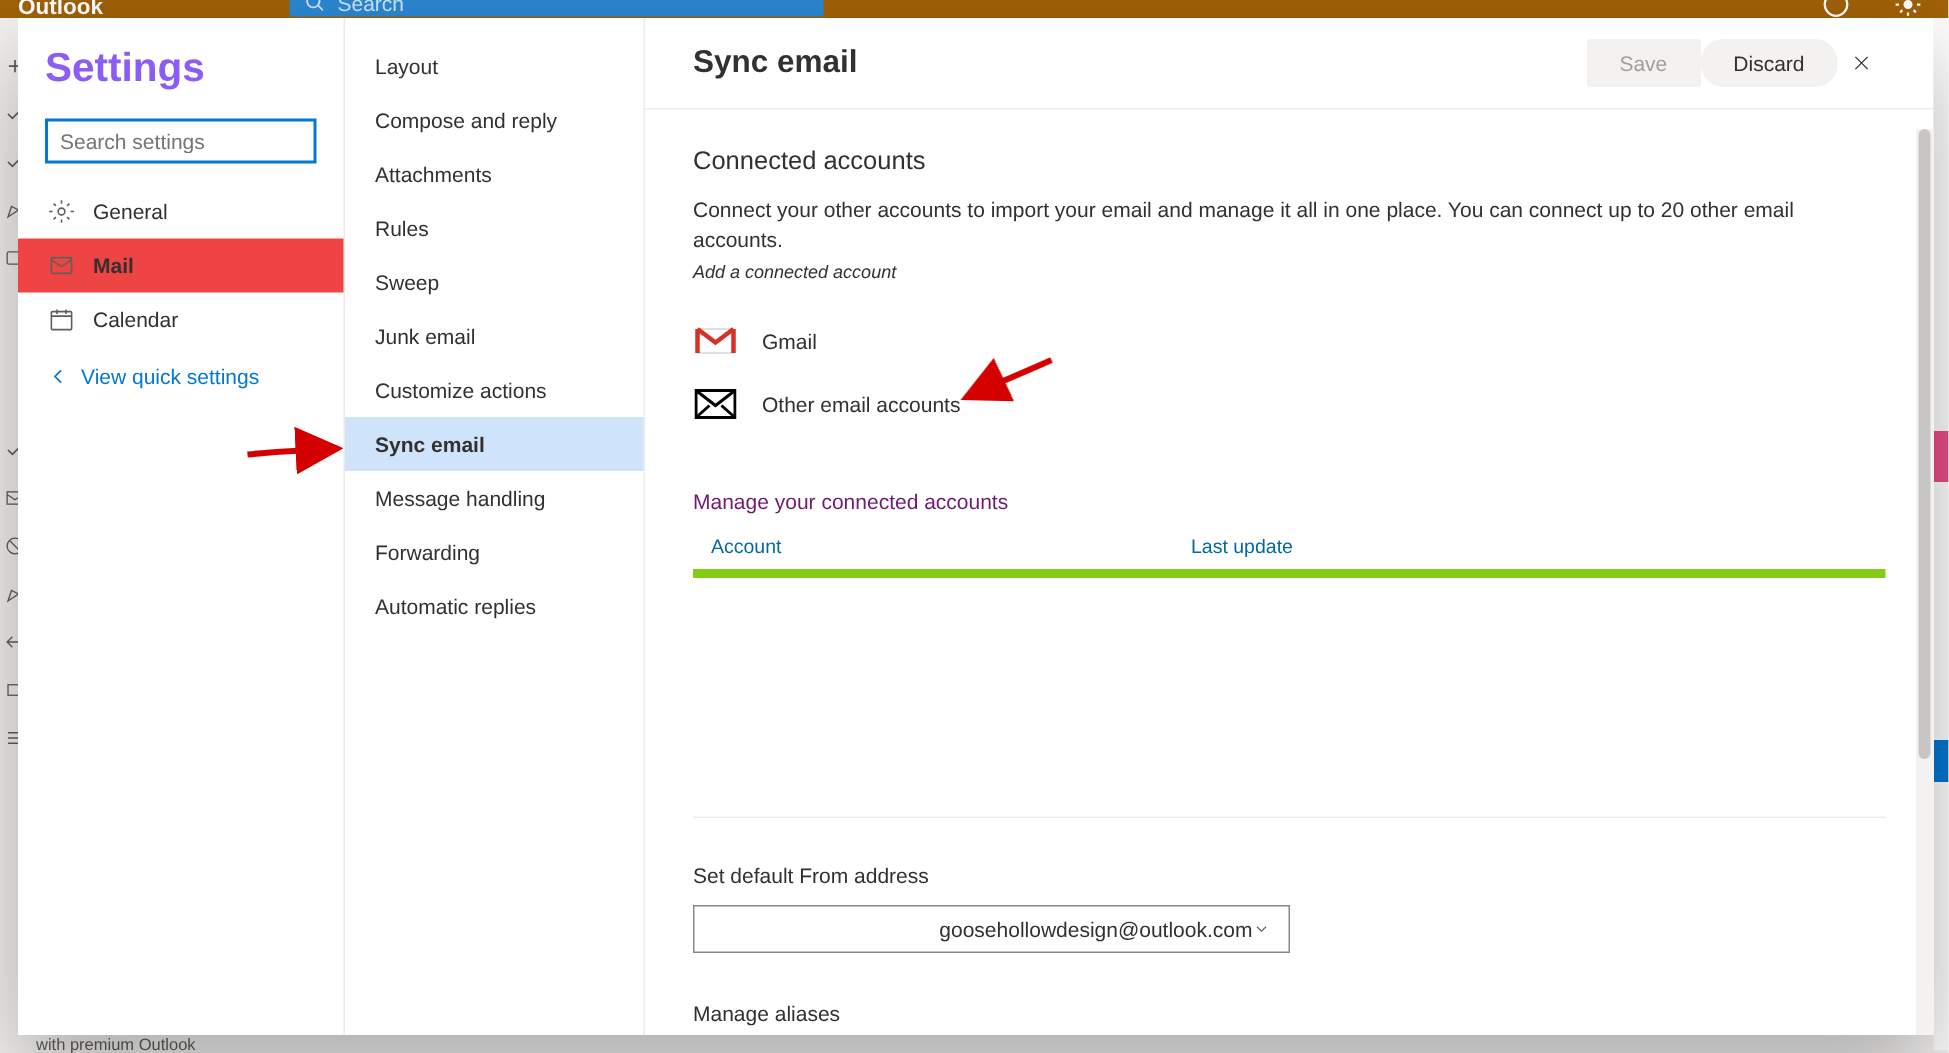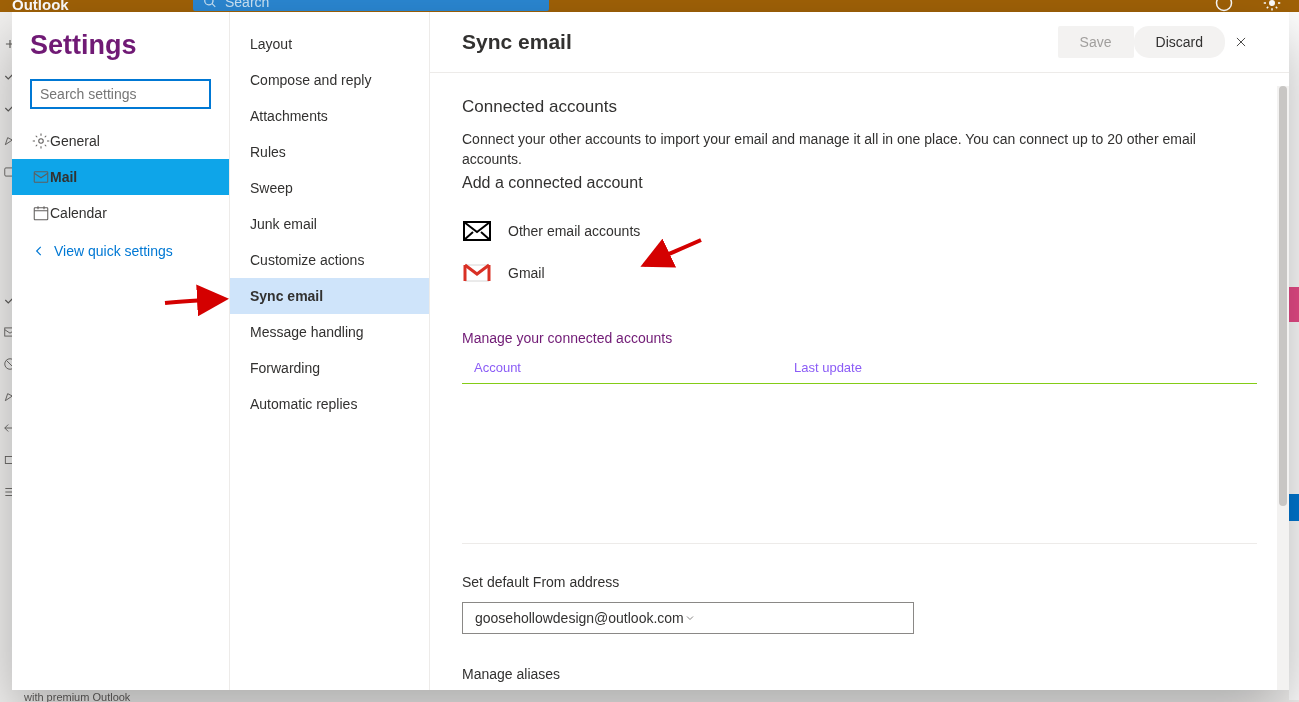--- a/index.html
+++ b/index.html
@@ -20,25 +20,25 @@
   .bg-rail div { width:14px; height:14px; }
   .bg-rail svg { stroke:#605e5c; fill:none; }
 
   .bg-below { position:absolute; left:19px; top:688px; font-size:11px; color:#605e5c; padding:3px 5px; }
 
   
   .dialog { position:absolute; left:12px; top:12px; width:1277px; height:678px; background:#fff; box-shadow:0 25px 60px rgba(0,0,0,.3); display:flex; }
 
   
   .col-cats { width:218px; border-right:1px solid #edebe9; padding:0; display:flex; flex-direction:column; }
-  .col-cats h1 { font-size:27px; font-weight:600; color:#701a75; padding:18px 18px 18px 18px; }
+  .col-cats h1 { font-size:27px; font-weight:600; color:#8b5cf6; padding:18px 18px 18px 18px; }
   .search-settings { margin:0 18px 14px 18px; border:2px solid #0078d4; height:30px; display:flex; align-items:center; padding:0 8px; }
   .search-settings input { border:none; outline:none; width:100%; font-size:14px; color:#8b5cf6; background:transparent; }
-  .cat-item { display:flex; align-items:center; gap:0; padding:0 20px; height:36px; font-size:14px; color:#323130; cursor:pointer; }
-  .cat-item.active { background:#0ea5e9; font-weight:600; }
+  .cat-item { display:flex; align-items:center; gap:12px; padding:0 20px; height:36px; font-size:14px; color:#323130; cursor:pointer; }
+  .cat-item.active { background:#ef4444; font-weight:600; }
   .cat-item svg { width:18px; height:18px; stroke:#605e5c; fill:none; stroke-width:1.4; }
   .view-quick { display:flex; align-items:center; gap:8px; color:#0078d4; font-size:14px; padding:12px 20px; cursor:pointer; }
   .view-quick svg { width:14px; height:14px; stroke:#0078d4; fill:none; stroke-width:2; }
 
   
   .col-sub { width:200px; border-right:1px solid #edebe9; padding-top:14px; }
   .sub-item { padding:0 20px; height:36px; display:flex; align-items:center; font-size:14px; color:#323130; cursor:pointer; }
   .sub-item.active { background:#cfe4fa; font-weight:600; }
 
   
@@ -47,33 +47,33 @@
   .main-head h2 { font-size:21px; font-weight:600; color:#323130; }
   .head-buttons { display:flex; align-items:center; }
   .btn { border:none; background:#f3f2f1; color:#a19f9d; height:32px; padding:0 22px; font-size:14px; border-radius:2px; cursor:default; }
   .btn.discard { color:#323130; cursor:pointer;border-radius:15px; }
   .close-x { width:32px; height:32px; display:flex; align-items:center; justify-content:center; cursor:pointer; }
   .close-x svg { width:14px; height:14px; stroke:#323130; stroke-width:1.5; }
 
   .main-body { padding:24px 32px; overflow-y:auto; flex:1; position:relative; }
   .main-body h3 { font-size:17px; font-weight:400; color:#323130; margin-bottom:12px; }
   .body-text { font-size:14px; color:#323130; line-height:1.45; margin-bottom:4px; }
-  .subhead { font-size:16px; color:#323130; margin-bottom:18px; }
+  .subhead { font-size:12px; color:#323130; margin-bottom:18px;font-style:italic; }
 
   .acct-opt { display:flex; align-items:center; gap:16px; height:42px; cursor:pointer; }
   .acct-opt .ic { width:30px; display:flex; align-items:center; justify-content:center; }
   .acct-opt span { font-size:14px; color:#323130; }
 
   .manage-head { font-size:14px; color:#701a75; margin-top:36px; margin-bottom:14px; }
-  .tbl-head { display:flex; border-bottom:1px solid #84cc16; padding:0 12px 8px 12px; font-size:13px; color:#8b5cf6; }
+  .tbl-head { display:flex; border-bottom:6px solid #84cc16; padding:0 12px 8px 12px; font-size:13px; color:#0369a1; }
   .tbl-head .c1 { width:320px; }
   .tbl-empty { height:160px; border-bottom:1px solid #edebe9; }
 
   .from-label { font-size:14px; color:#323130; margin-top:30px; margin-bottom:12px; }
-  .select-box { width:452px; height:32px; border:1px solid #8a8886; display:flex; align-items:center; justify-content:flex-start; padding:0 12px; font-size:14px; color:#323130; cursor:pointer; }
+  .select-box { width:398px; height:32px; border:1px solid #8a8886; display:flex; align-items:center; justify-content:flex-end; padding:0 12px; font-size:14px; color:#323130; cursor:pointer; }
   .select-box svg { width:12px; height:12px; stroke:#605e5c; fill:none; stroke-width:1.5; }
 
   .alias-label { font-size:14px; color:#323130; margin-top:32px; }
 
   
   .scroll-hint { position:absolute; right:0; top:74px; bottom:0; width:12px; background:#f3f2f1; }
   .scroll-thumb { position:absolute; right:2px; top:0; width:8px; height:420px; background:#c8c6c4; border-radius:4px; }
 
   
   .arrow { position:absolute; pointer-events:none; }
@@ -238,37 +238,37 @@
     </div>
 
     <div class="main-body">
       <h3>Connected accounts</h3>
       <p class="body-text">Connect your other accounts to import your email and manage it all in one place. You can connect up to 20 other email accounts.</p>
       <p class="subhead">Add a connected account</p>
 
       <div class="acct-opt">
         <div class="ic">
           <svg width="28" height="20" viewBox="0 0 28 20">
-              <rect x="1" y="1" width="26" height="18" fill="none" stroke="#000" stroke-width="2"></rect>
-              <path d="M1 1l13 10L27 1M1 19l9-8M27 19l-9-8" fill="none" stroke="#000" stroke-width="2"></path>
-            </svg>
-        </div>
-        <span>Other email accounts</span>
-      </div>
-
-      <div class="acct-opt">
-        <div class="ic">
-          <svg width="28" height="20" viewBox="0 0 28 20">
               <path d="M2 2h24v16H2z" fill="#fff" stroke="#d6d6d6"></path>
               <path d="M2 2l12 9L26 2" fill="none" stroke="#d93025" stroke-width="3"></path>
               <path d="M2 2v16" stroke="#d93025" stroke-width="3"></path>
               <path d="M26 2v16" stroke="#d93025" stroke-width="3"></path>
             </svg>
         </div>
         <span>Gmail</span>
+      </div>
+
+      <div class="acct-opt">
+        <div class="ic">
+          <svg width="28" height="20" viewBox="0 0 28 20">
+              <rect x="1" y="1" width="26" height="18" fill="none" stroke="#000" stroke-width="2"></rect>
+              <path d="M1 1l13 10L27 1M1 19l9-8M27 19l-9-8" fill="none" stroke="#000" stroke-width="2"></path>
+            </svg>
+        </div>
+        <span>Other email accounts</span>
       </div>
 
       <p class="manage-head">Manage your connected accounts</p>
       <div class="tbl-head">
         <div class="c1">Account</div>
         <div>Last update</div>
       </div>
       <div class="tbl-empty"></div>
 
       <p class="from-label">Set default From address</p>

